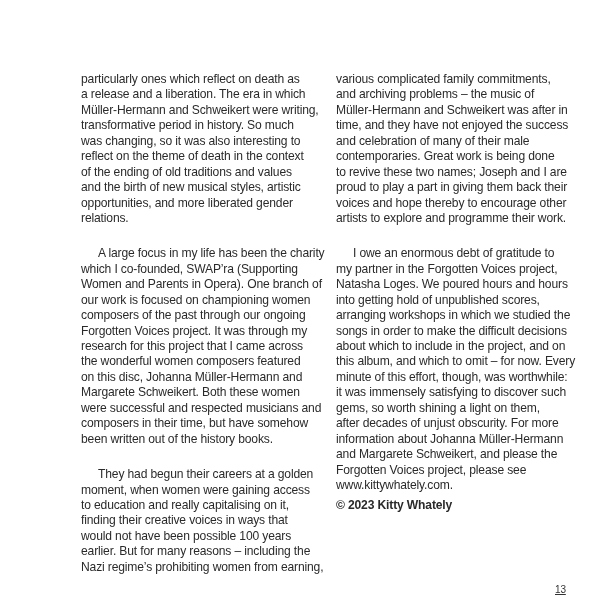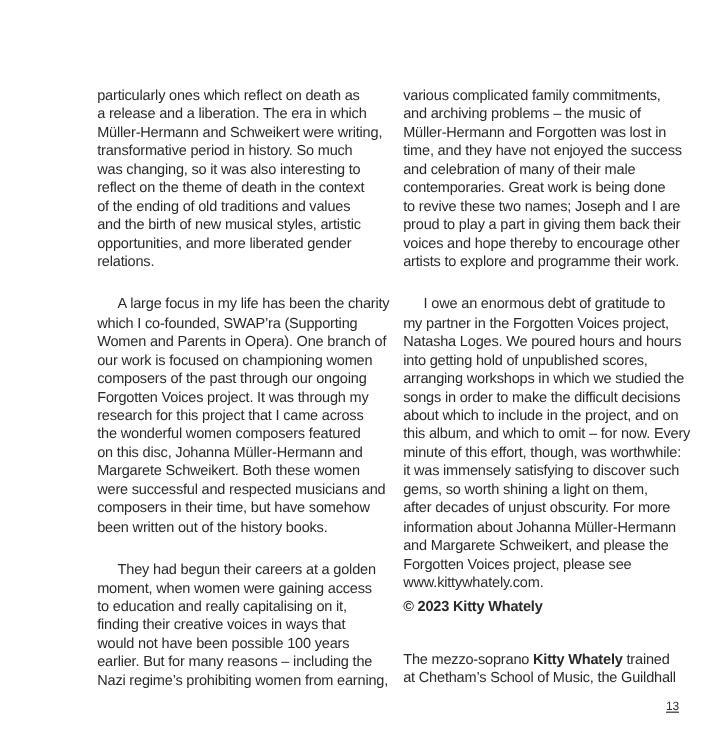--- a/index.html
+++ b/index.html
@@ -64,21 +64,21 @@
       <span class="line">finding their creative voices in ways that</span>
       <span class="line">would not have been possible 100 years</span>
       <span class="line">earlier. But for many reasons – including the</span>
       <span class="line">Nazi regime’s prohibiting women from earning,</span>
     </div>
 
   <div class="col col-right">
     <div id="right-col">
         <span class="line">various complicated family commitments,</span>
         <span class="line">and archiving problems – the music of</span>
-        <span class="line">Müller-Hermann and Forgotten was lost in</span>
+        <span class="line">Müller-Hermann and Schweikert was after in</span>
         <span class="line">time, and they have not enjoyed the success</span>
         <span class="line">and celebration of many of their male</span>
         <span class="line">contemporaries. Great work is being done</span>
         <span class="line">to revive these two names; Joseph and I are</span>
         <span class="line">proud to play a part in giving them back their</span>
         <span class="line">voices and hope thereby to encourage other</span>
         <span class="line">artists to explore and programme their work.</span>
         <span class="line indent">I owe an enormous debt of gratitude to</span>
         <span class="line">my partner in the Forgotten Voices project,</span>
         <span class="line">Natasha Loges. We poured hours and hours</span>
@@ -90,20 +90,16 @@
         <span class="line">minute of this effort, though, was worthwhile:</span>
         <span class="line">it was immensely satisfying to discover such</span>
         <span class="line">gems, so worth shining a light on them,</span>
         <span class="line">after decades of unjust obscurity. For more</span>
         <span class="line">information about Johanna Müller-Hermann</span>
         <span class="line">and Margarete Schweikert, and please the</span>
         <span class="line">Forgotten Voices project, please see</span>
         <span class="line">www.kittywhately.com.</span>
       </div>
     <span class="copyright">© 2023 Kitty Whately</span>
-    <div class="bio">
-      <span class="line"><span>The mezzo-soprano </span><span class="bold">Kitty Whately</span><span> trained</span></span>
-      <span class="line">at Chetham’s School of Music, the Guildhall</span>
-    </div>
   </div>
 
   <div class="page-number">13</div>
 </div>
 
 </body></html>

